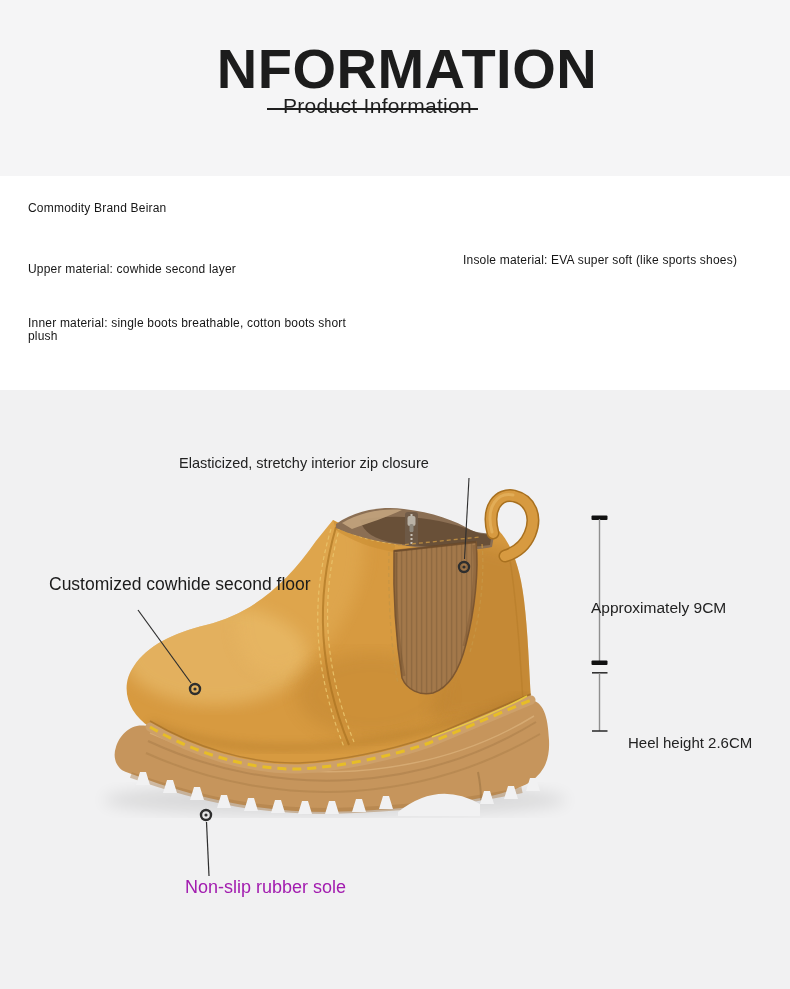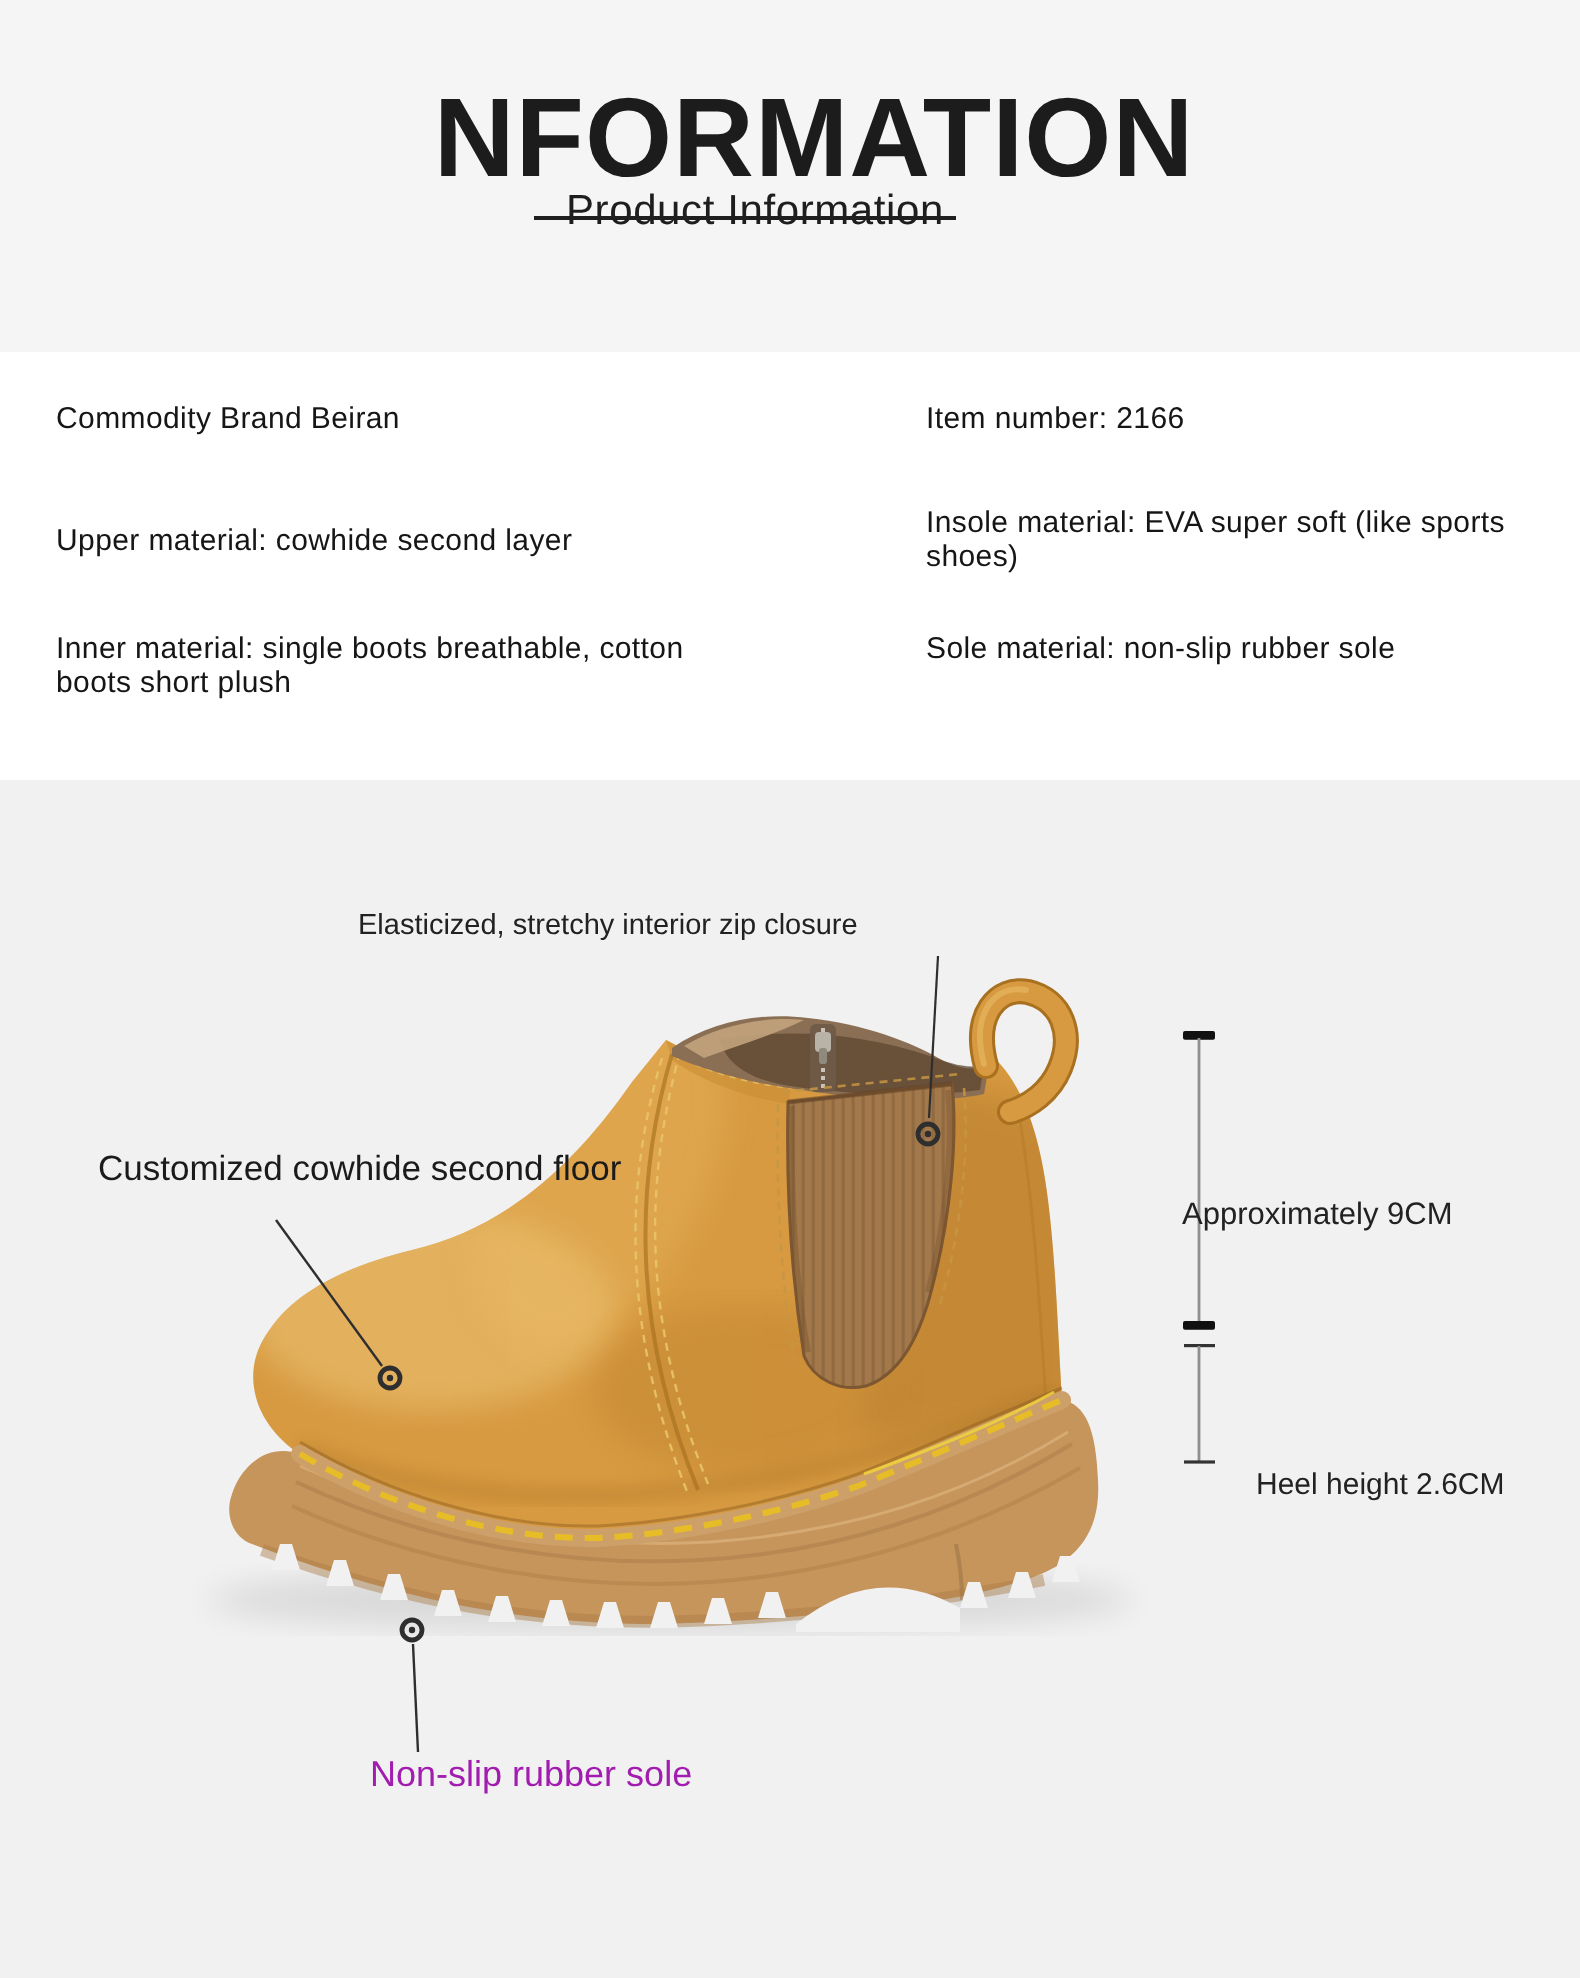--- a/index.html
+++ b/index.html
@@ -5,21 +5,21 @@
   * { margin:0; padding:0; box-sizing:border-box; }
   body { background:#ffffff; font-family:"Liberation Sans", sans-serif; }
   .page { position:relative; width:790px; height:989px; margin:0 auto; background:#ffffff; overflow:hidden; }
   .header-band { position:absolute; left:0; top:0; width:790px; height:176px; background:#f5f5f6; }
   .main-title { position:absolute; left:12px; top:36px; width:790px; text-align:center;
                 font-size:56px; font-weight:700; letter-spacing:0.5px; color:#1c1c1c; }
   .sub-title { position:absolute; left:283px; top:94px; font-size:21px; font-weight:400;
                letter-spacing:0.3px; color:#1e1e1e; white-space:nowrap; }
   .strike-line { position:absolute; left:267px; top:108px; width:211px; height:2px; background:#1f1f1f; }
   .spec-panel { position:absolute; left:0; top:176px; width:790px; height:214px; background:#ffffff; }
-  .spec { position:absolute; font-size:15px; line-height:1.12; color:#161616; letter-spacing:0.2px; }
+  .spec { position:absolute; font-size:12px; line-height:1.12; color:#161616; letter-spacing:0.2px; }
   .spec.l { left:28px; width:330px; }
   .spec.r { left:463px; width:300px; }
   .stage { position:absolute; left:0; top:390px; width:790px; height:599px; background:#f1f1f2; }
   .boot-svg { position:absolute; left:0; top:390px; width:790px; height:599px; display:block; }
   .label { position:absolute; color:#222222; white-space:nowrap; }
   .lbl-zip      { left:179px; top:455px; font-size:14.5px; }
   .lbl-cowhide  { left:49px;  top:574px; font-size:17.5px; color:#1b1b1b; }
   .lbl-approx   { left:591px; top:599px; font-size:15.5px; }
   .lbl-heel     { left:628px; top:734px; font-size:15px; }
   .lbl-note     { left:283px; top:817px; font-size:14.5px; width:482px; line-height:1.18; white-space:normal; }
@@ -33,23 +33,21 @@
   <div class="header-band">
     <div class="main-title">NFORMATION</div>
     <div class="sub-title">Product Information</div>
     <div class="strike-line"></div>
   </div>
 
   <div class="spec-panel">
     <div class="spec l" style="top:26px">Commodity Brand Beiran</div>
     <div class="spec l" style="top:87px">Upper material: cowhide second layer</div>
     <div class="spec l" style="top:141px">Inner material: single boots breathable, cotton boots short plush</div>
-    <div class="spec r" style="top:26px">Item number: 2166</div>
     <div class="spec r" style="top:78px">Insole material: EVA super soft (like sports shoes)</div>
-    <div class="spec r" style="top:141px">Sole material: non-slip rubber sole</div>
   </div>
 
   <div class="stage"></div>
 
   <svg class="boot-svg" viewBox="0 390 790 599" xmlns="http://www.w3.org/2000/svg">
     <defs>
       <filter id="b4">
           <feGaussianBlur stdDeviation="4"></feGaussianBlur>
         </filter>
       <filter id="b8">

